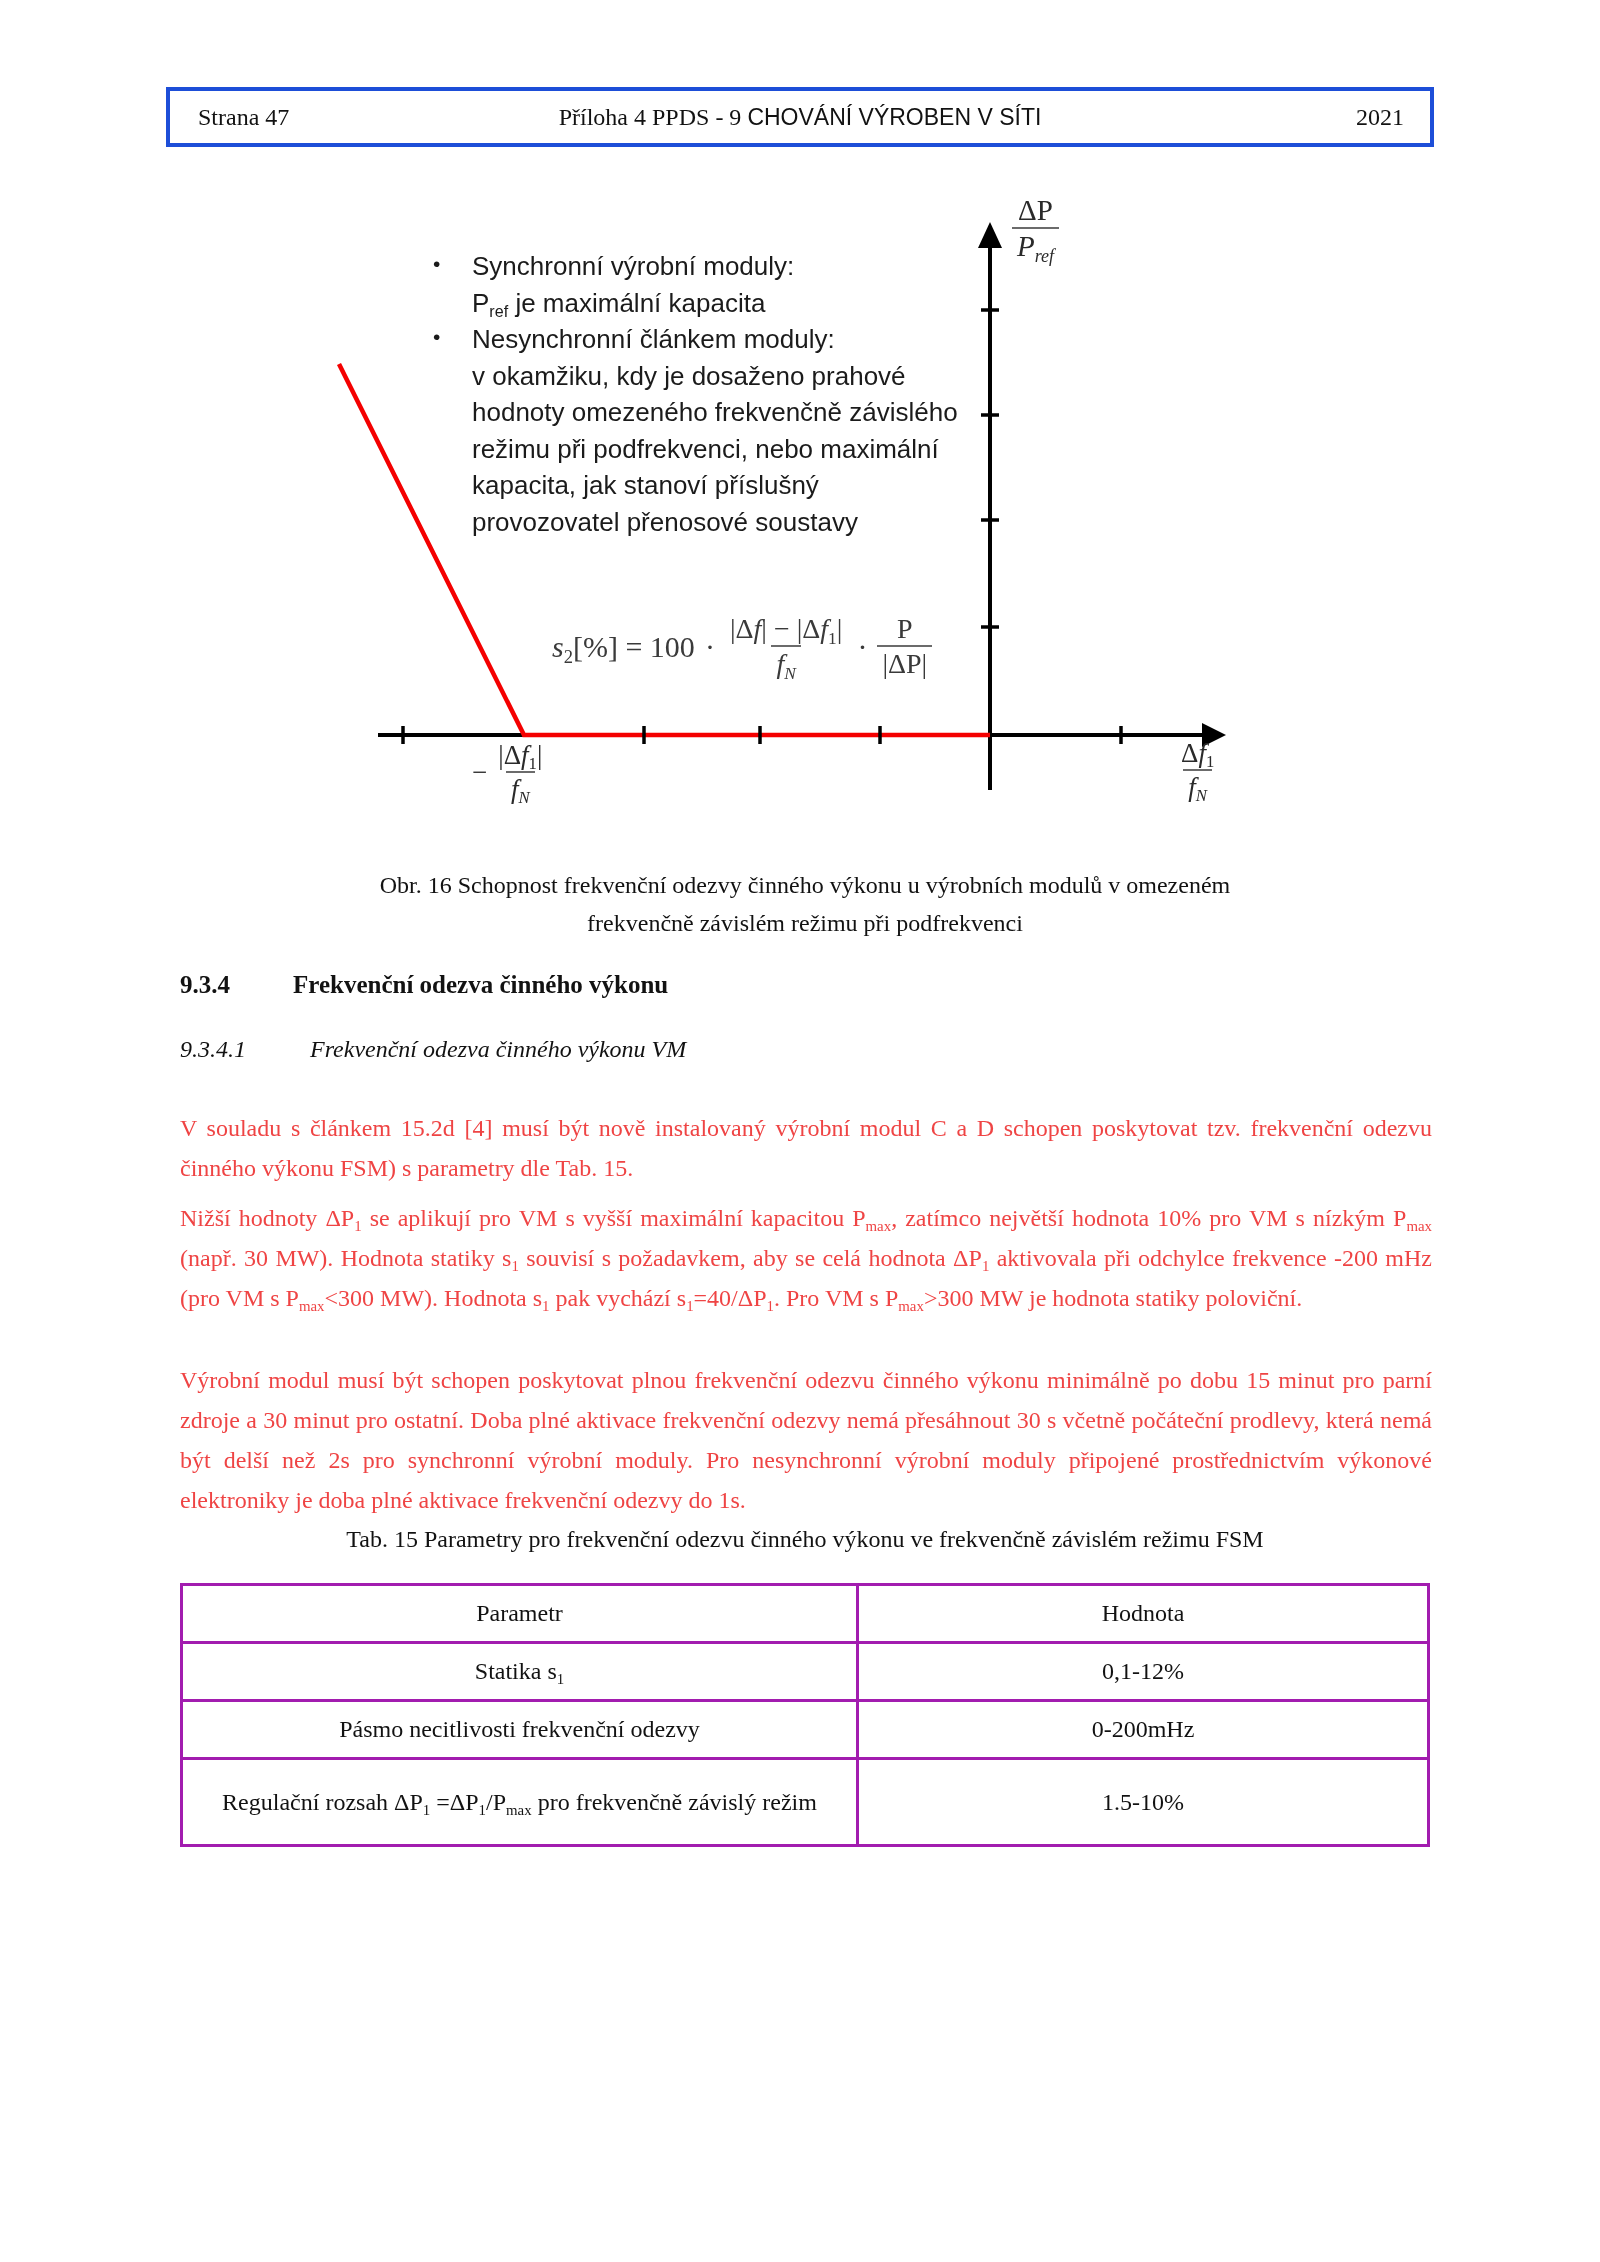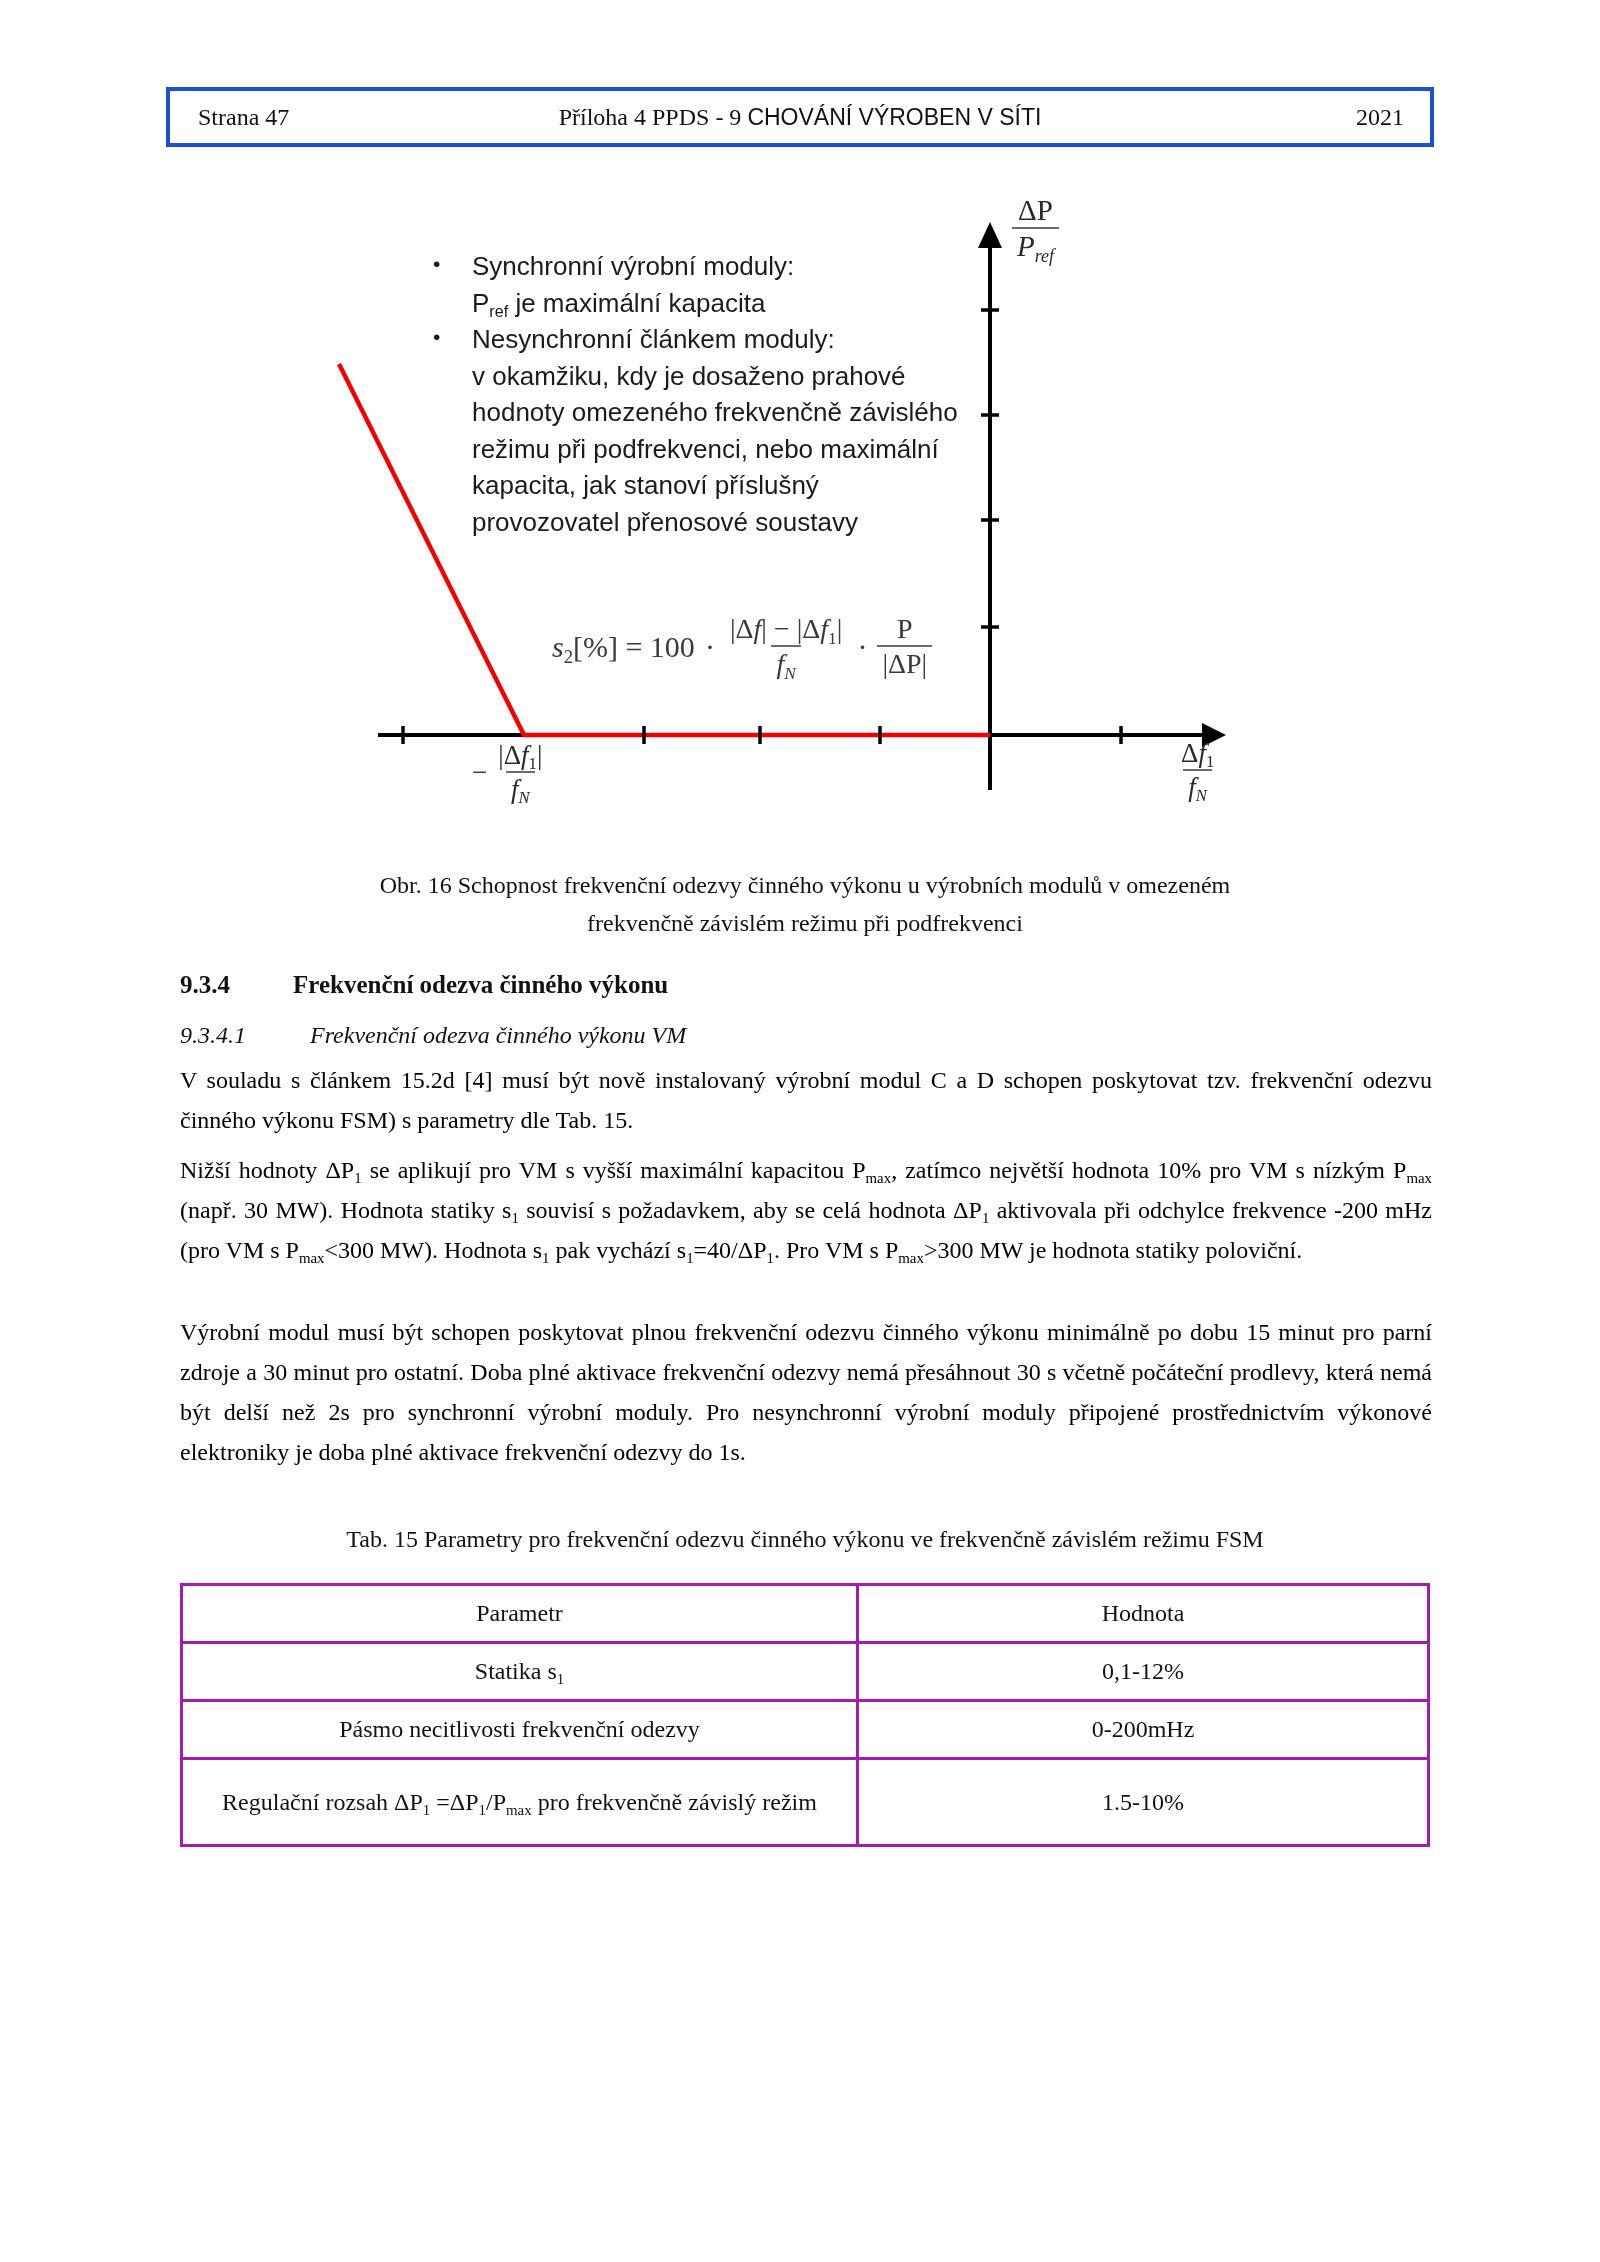--- a/index.html
+++ b/index.html
@@ -35,24 +35,24 @@
   .axis-y{position:absolute;left:1012px;top:194px;font-size:29px;color:#2a2a2a;}
   .axis-xl{position:absolute;left:472px;top:740px;display:flex;align-items:center;gap:6px;font-size:27px;color:#2a2a2a;}
   .axis-xr{position:absolute;left:1176px;top:738px;font-size:27px;color:#2a2a2a;}
 
   .caption{position:absolute;left:180px;top:866px;width:1250px;text-align:center;
            font-size:24px;line-height:38px;}
 
   .h1{position:absolute;left:180px;top:971px;font-size:25px;font-weight:bold;}
   .h1 .num{display:inline-block;width:113px;}
   .h2{position:absolute;left:180px;top:1022px;font-size:24px;font-style:italic;}
-  .h2 .num{display:inline-block;width:130px;}
+  .h2 .num{display:inline-block;width:130px;margin-top:14px;}
 
   .para{position:absolute;left:180px;width:1252px;font-size:24px;line-height:40px;
-        text-align:justify;color:#000000;}
+        text-align:justify;color:#ef4444;margin-top:48px;}
   .p1{top:1060px;} .p2{top:1150px;} .p3{top:1312px;}
 
   .tabcap{position:absolute;left:180px;top:1526px;width:1250px;text-align:center;font-size:24px;}
 
   .tbl{position:absolute;left:180px;top:1583px;width:1250px;border-collapse:collapse;
        font-size:24px;table-layout:fixed;}
   .tbl td{border:3px solid #a21caf;text-align:center;vertical-align:middle;padding:2px 24px;}
   .tbl td.c1{width:625px;}
   .tbl tr.rh td{height:51px;}
   .tbl tr.rt td{height:80px;line-height:36px;}

